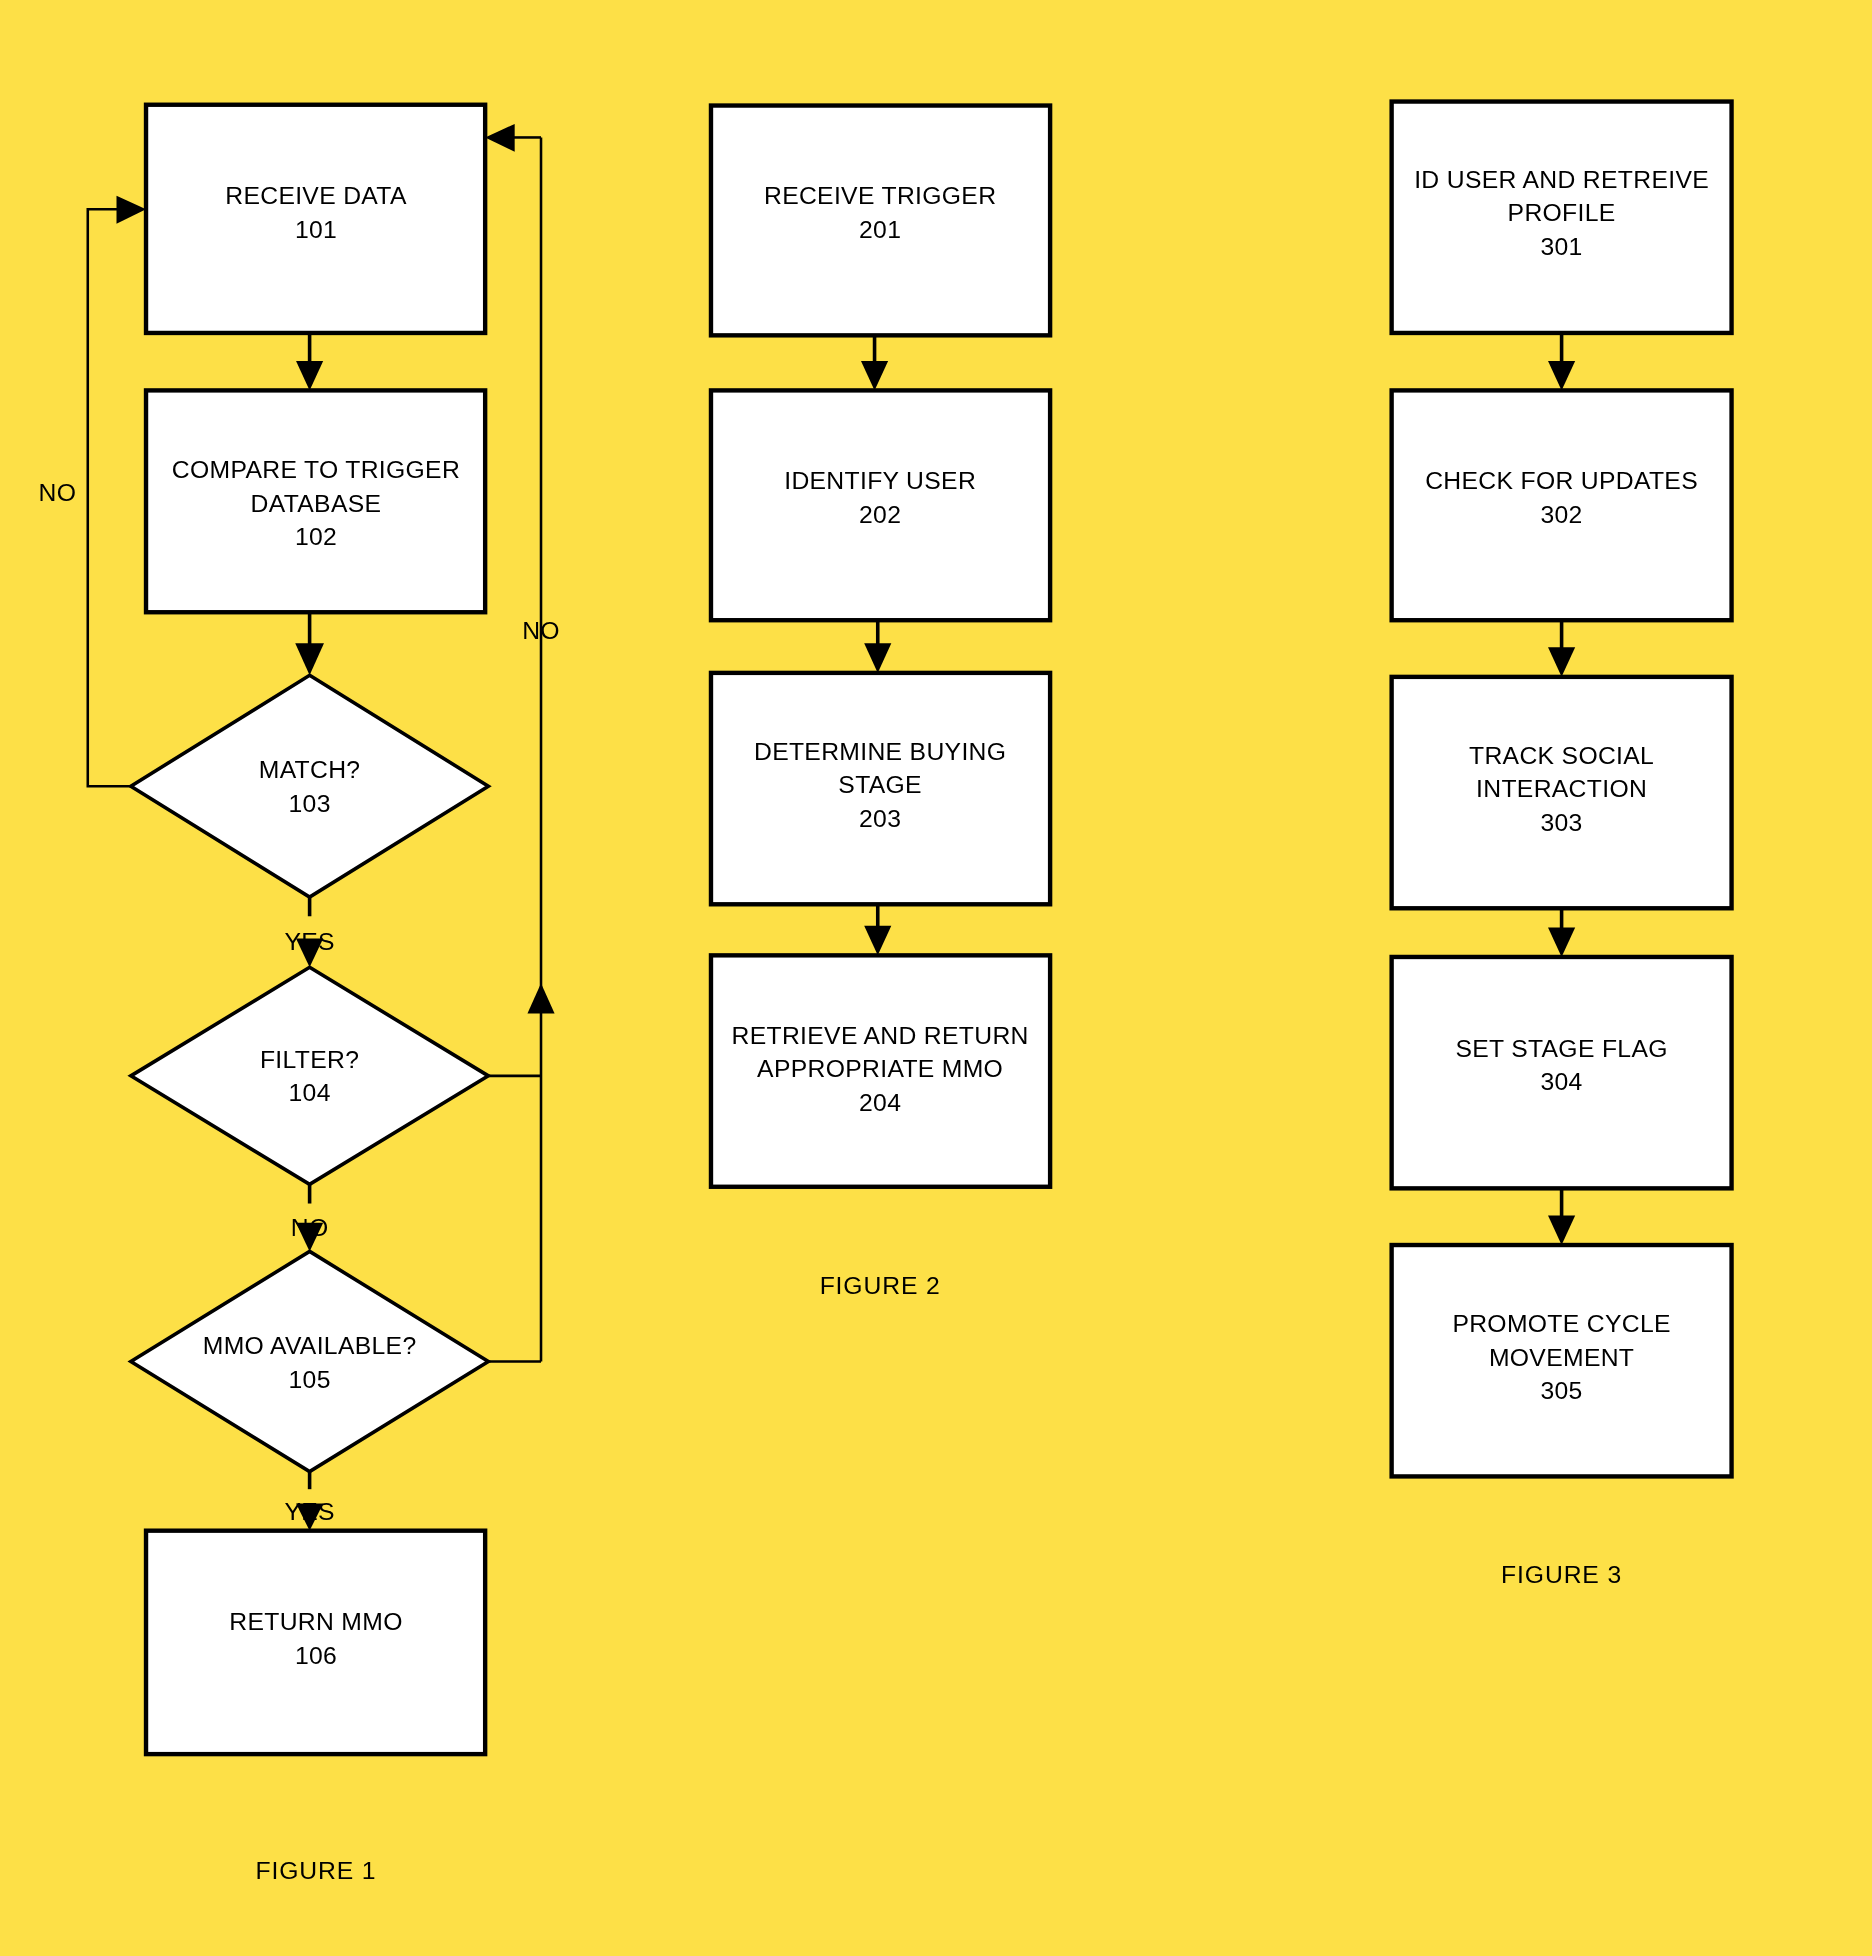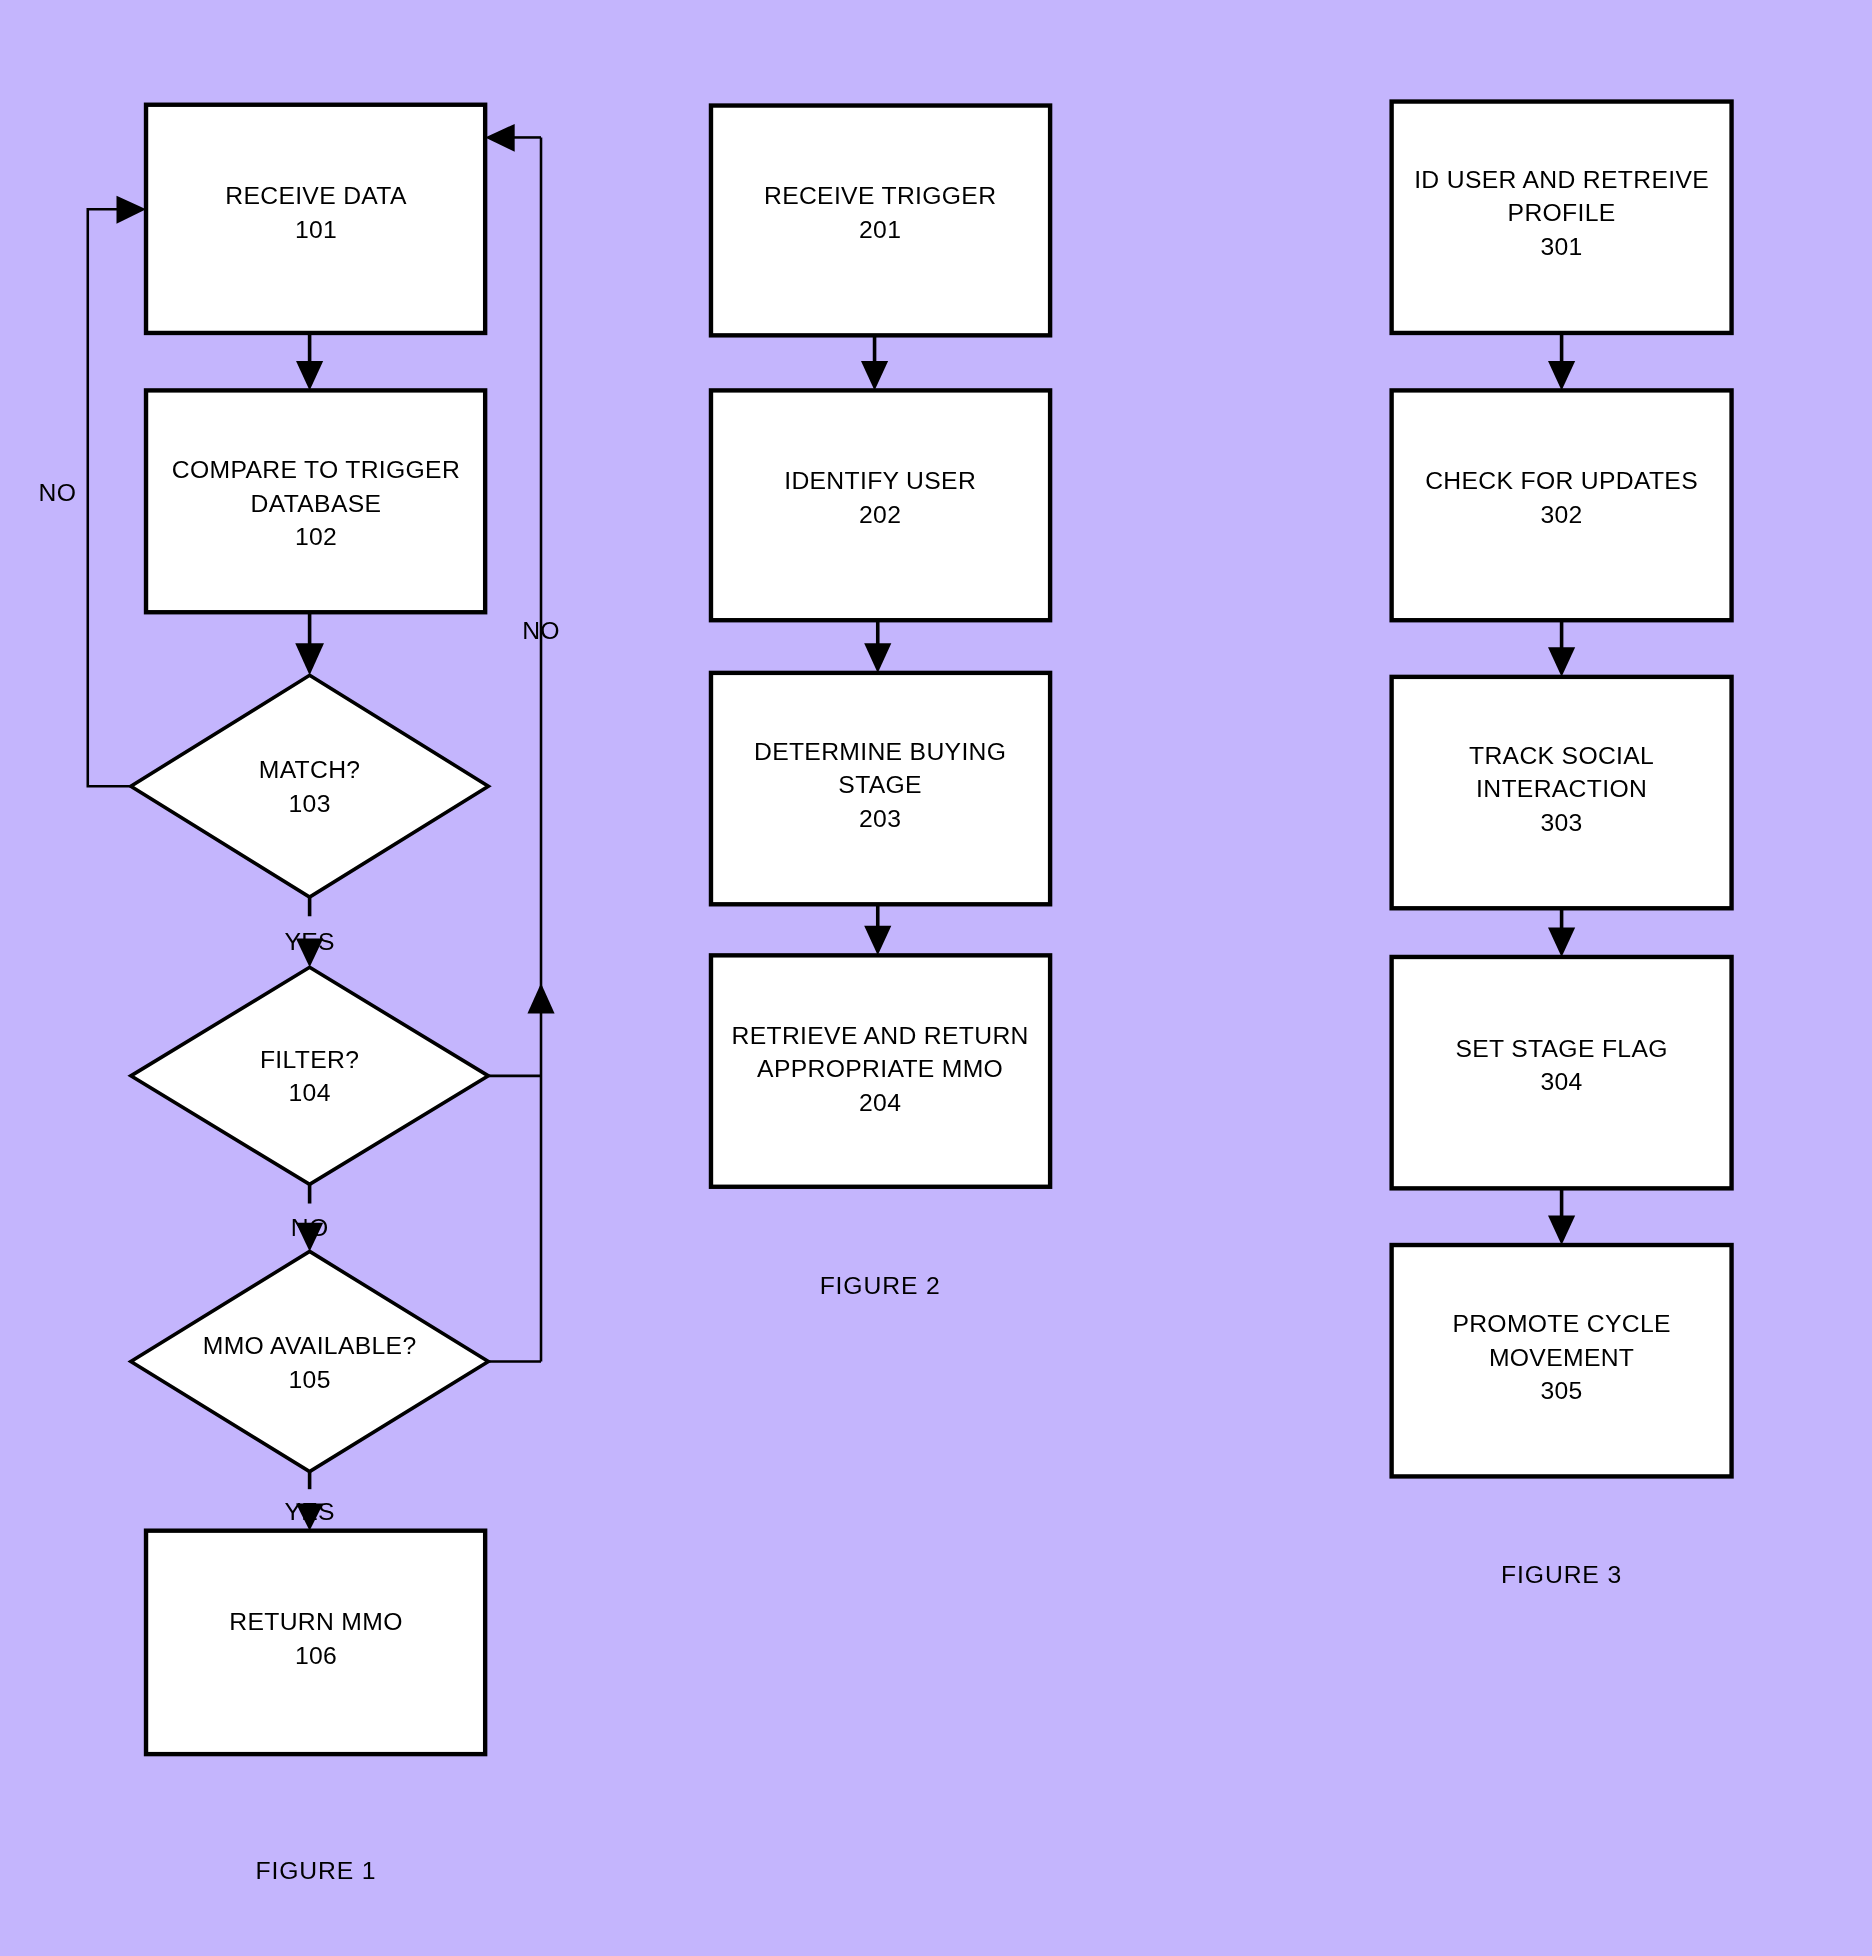--- a/index.html
+++ b/index.html
@@ -4,21 +4,21 @@
 <style>
   html, body {
     margin: 0;
     padding: 0;
     background: #ffffff;
   }
   #sheet {
     position: relative;
     width: 1872px;
     height: 1957px;
-    background: #c4b5fd;
+    background: #fde047;
     overflow: hidden;
     font-family: "Liberation Sans", sans-serif;
   }
   svg.diagram {
     position: absolute;
     left: 0;
     top: 0;
     width: 1872px;
     height: 1957px;
   }

